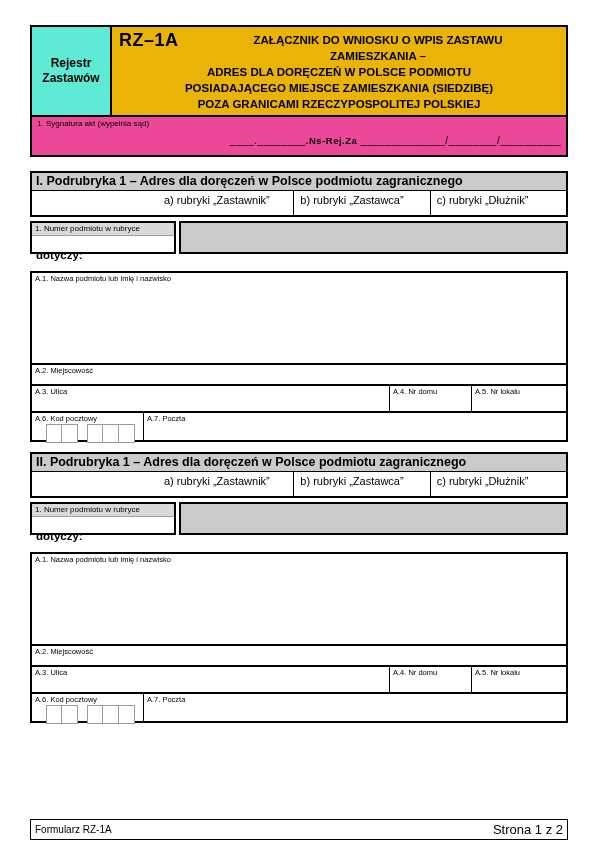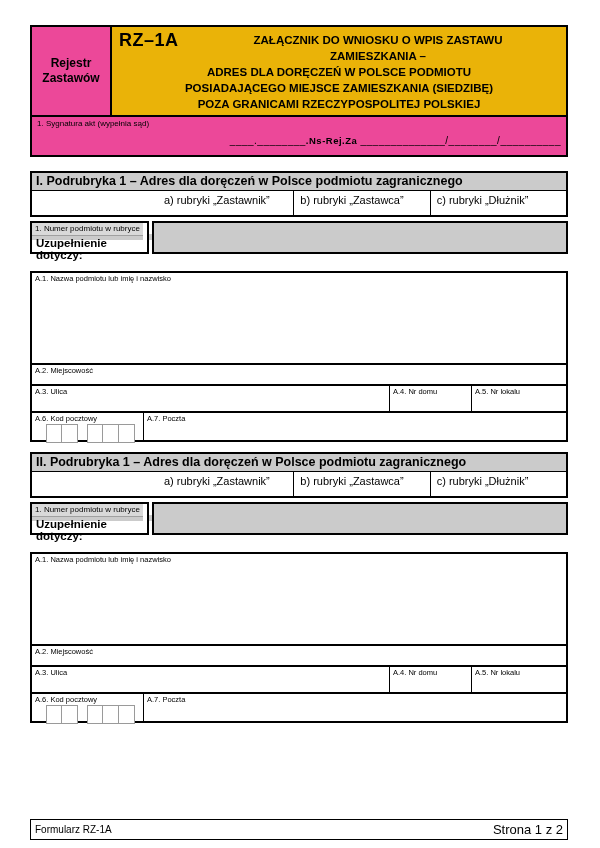--- a/index.html
+++ b/index.html
@@ -8,21 +8,21 @@
     width:600px; height:848px;
     font-family:"Liberation Sans", sans-serif;
     color:#000; position:relative; overflow:hidden;
   }
   .content { position:absolute; left:30px; top:25px; width:538px; }
 
   
   .head-box { border:2px solid #000; }
   .head-top { display:flex; height:88px; }
   .register-cell {
-    width:80px; border-right:2px solid #000; background:#ec4899;
+    width:80px; border-right:2px solid #000; background:#5eead4;
     display:flex; align-items:center; justify-content:center;
     font-weight:bold; font-size:12px; text-align:center;
     white-space:pre-line; line-height:1.25;
   }
   .title-cell { flex:1; background:#eab308; position:relative; padding-top:5px; }
   .form-code {
     position:absolute; left:7px; top:3px;
     font-weight:bold; font-size:18px; letter-spacing:.5px;
   }
   .title-top {
@@ -47,21 +47,21 @@
   }
   .uzup-row { display:flex; height:24px; background:#fff; }
   .uzup-label {
     width:126px; background:#cbcbcb; border-right:1px solid #000;
     font-weight:bold; font-size:11.5px; padding:3px 4px;margin-top:43px;
   }
   .uzup-opt { flex:1; border-right:1px solid #000; font-size:11px; padding:3px 6px; }
   .uzup-opt:last-child { border-right:none; }
 
   .numer-row { display:flex; margin-top:4px; height:33px; }
-  .numer-left { width:119px; border:2px solid #000; display:flex; }
+  .numer-left { width:146px; border:2px solid #000; display:flex; flex-direction:column; }
   .numer-label {
     background:#d9d9d9; font-size:8px; padding:1px 3px;
     border-bottom:1px solid #a0a0a0; height:13px;
   }
   .numer-input { flex:1; background:#fff; }
   .numer-gray { flex:1; margin-left:3px; border:2px solid #000; background:#cbcbcb; }
 
   .fields-block { border:2px solid #000; margin-top:17px; background:#fff; }
   .flabel { font-size:7.5px; display:block; padding:1px 3px; }
   .field-a1 { height:90px; }

